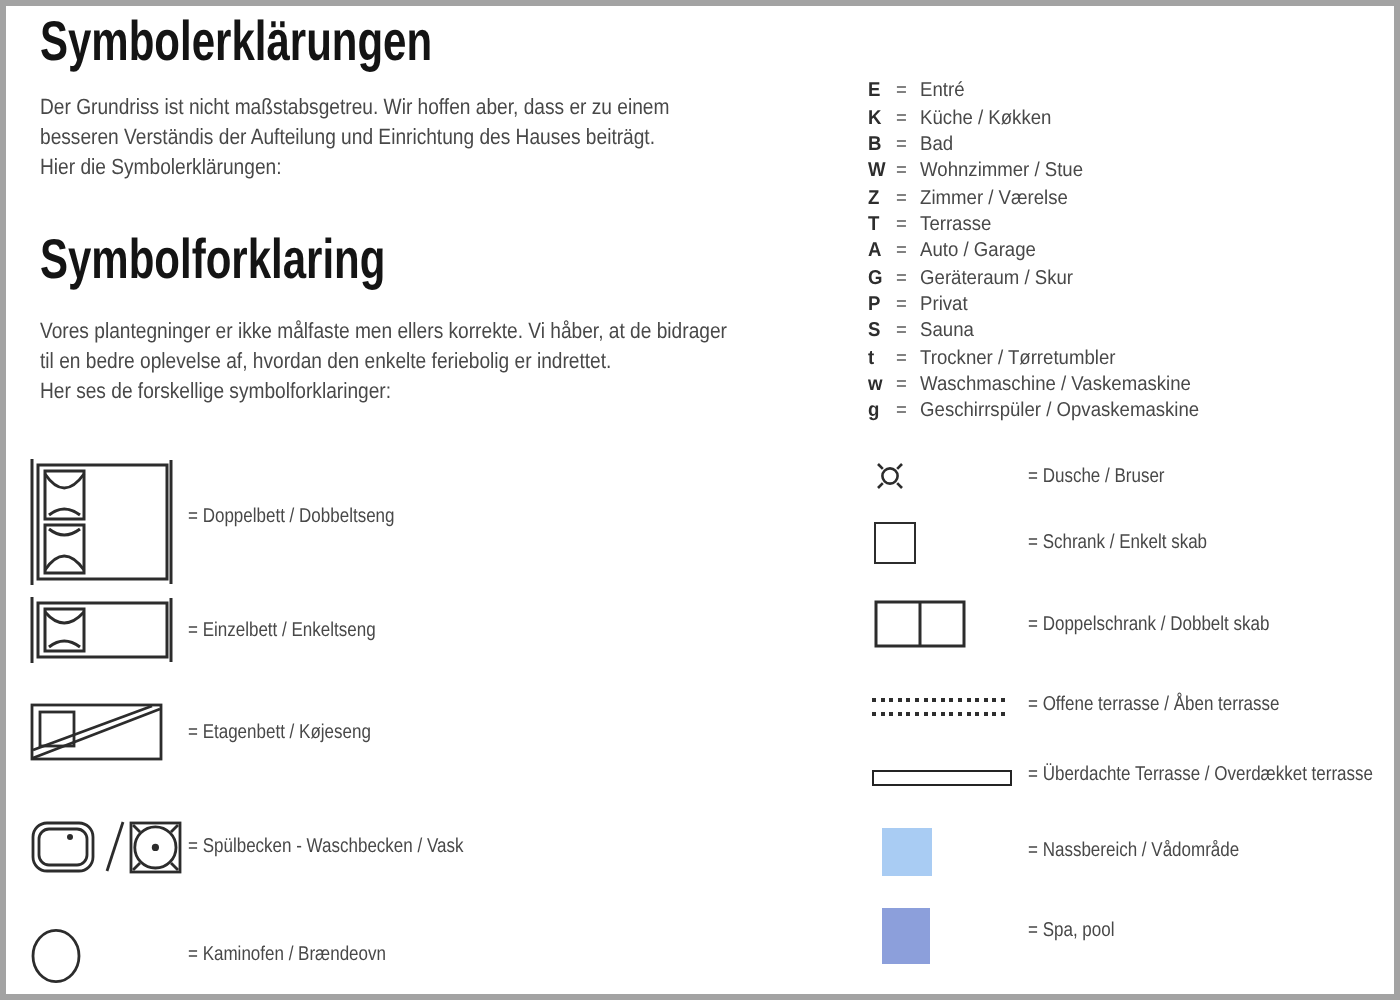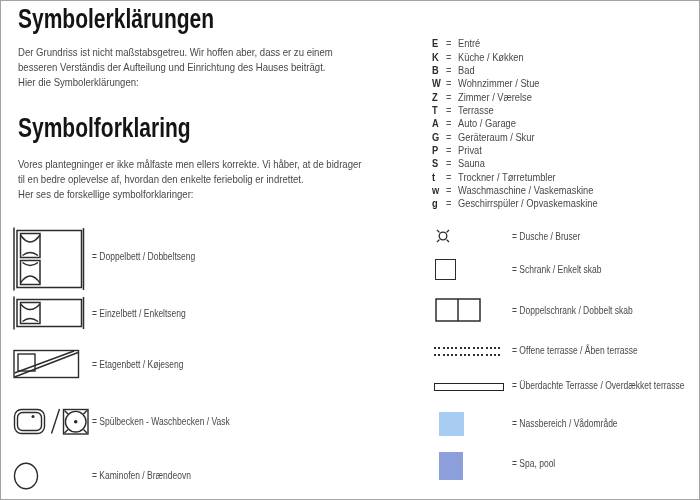--- a/index.html
+++ b/index.html
@@ -1,18 +1,18 @@
 <!DOCTYPE html>
 <html><head>
 <meta charset="utf-8">
 <style>
   html,body { margin:0; padding:0; background:#ffffff; }
   .page {
     position:relative; width:700px; height:500px; background:#ffffff;
-    border:1px solid #a3a3a3; box-sizing:border-box; overflow:hidden;
+    border:3px solid #a3a3a3; box-sizing:border-box; overflow:hidden;
     font-family:"Liberation Sans","DejaVu Sans",sans-serif; color:#464646;
   }
   .abs { position:absolute; }
   .h-title {
     font-size:28px; font-weight:700; color:#141414; white-space:nowrap;
     transform:scaleX(0.75); transform-origin:0 0; letter-spacing:0; line-height:30px;
   }
   .intro {
     font-size:11px; line-height:15px; color:#484848; white-space:pre-line;
     transform:scaleX(0.87); transform-origin:0 0; width:440px;

